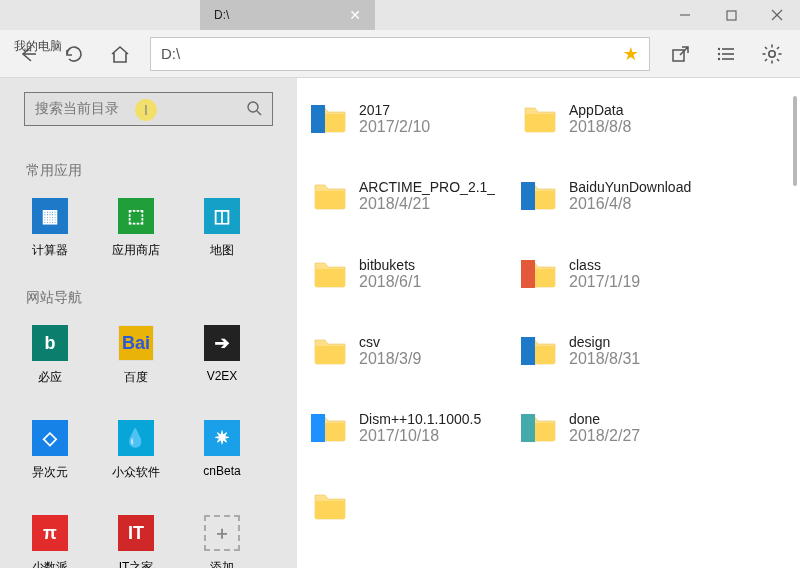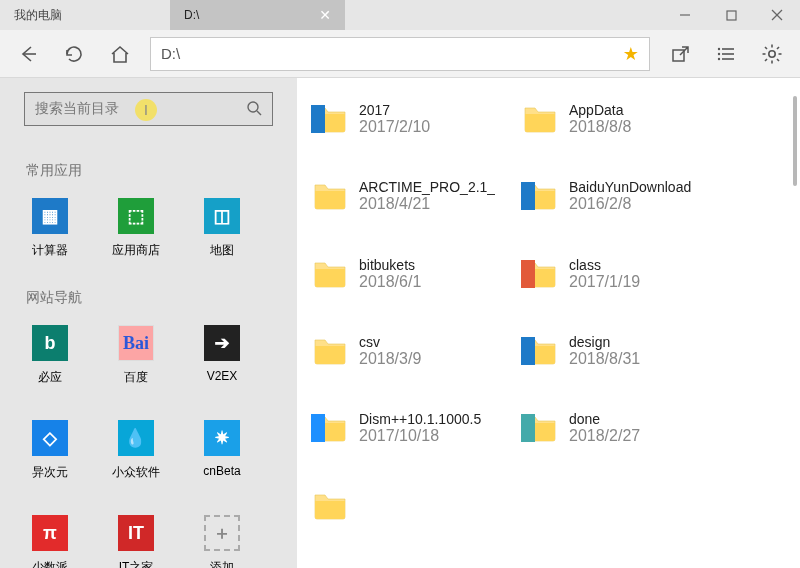--- a/index.html
+++ b/index.html
@@ -2,21 +2,21 @@
 <html><head>
 <meta charset="utf-8">
 <style>
   * { margin: 0; padding: 0; box-sizing: border-box; font-family: "Microsoft YaHei", "Segoe UI", sans-serif; }
   body { width: 800px; height: 568px; overflow: hidden; background: #fff; }
 
   
   .title-bar { display: flex; height: 30px; background: #e6e6e6; }
   .tab { display: flex; align-items: center; padding: 0 14px; height: 100%; font-size: 12px; color: #444; position: relative; }
   .tab.active { background: #c4c4c4; color: #222; width: 175px; }
-  .tab:first-child { width: 170px; }
+  .tab:first-child { width: 200px; margin-top: 31px; }
   .tab .close { margin-left: auto; color: #fff; font-size: 14px; }
   .win-btns { margin-left: auto; display: flex; }
   .win-btn { width: 46px; height: 30px; display:flex; align-items:center; justify-content:center; color:#666; font-size:12px; }
   .win-btn svg { stroke:#666; fill:none; }
 
   
   .toolbar { display: flex; align-items:center; height: 48px; background:#f2f2f2; padding: 0 6px; gap:2px; border-bottom:1px solid #d9d9d9;}
   .tbtn { width:44px; height:44px; display:flex; align-items:center; justify-content:center; color:#555;}
   .addr { flex:1; height:34px; background:#fff; border:1px solid #c8c8c8; display:flex; align-items:center; padding:0 10px; margin:0 6px; font-size:15px; color:#555;}
   .addr .star { margin-left:auto; color:#f4b400; font-size:18px; }
@@ -164,21 +164,21 @@
         </div>
       </div>
 
     <div class="section-title">网站导航</div>
     <div class="grid" id="sites-grid">
         <div class="app">
           <div class="icon" style="background: rgb(12, 126, 110);">b</div>
           <div class="app-label">必应</div>
         </div>
         <div class="app">
-          <div class="icon" style="background: #fca5a5; color: rgb(43, 88, 216); border: 1px solid rgb(221, 221, 221); font-family: Liberation Serif, serif;">Bai</div>
+          <div class="icon" style="background: #eab308; color: rgb(43, 88, 216); border: 1px solid rgb(221, 221, 221);">Bai</div>
           <div class="app-label">百度</div>
         </div>
         <div class="app">
           <div class="icon" style="background: rgb(34, 34, 34);">➔</div>
           <div class="app-label">V2EX</div>
         </div>
         <div class="app">
           <div class="icon" style="background: rgb(22, 130, 232);">◇</div>
           <div class="app-label">异次元</div>
         </div>
@@ -247,21 +247,21 @@
         <div class="folder">
           <div class="ficon">
             <svg width="34" height="30" viewBox="0 0 34 30">
               <path d="M2 4 h10 l3 4 h17 v18 a2 2 0 0 1 -2 2 h-26 a2 2 0 0 1 -2 -2 z" fill="#ffe089" stroke="#e8c658" stroke-width="0.6"></path>
               <path d="M2 10 h30 v16 a2 2 0 0 1 -2 2 h-26 a2 2 0 0 1 -2 -2 z" fill="#ffd559"></path>
             </svg>
             <div class="deco" style="background: rgb(30, 122, 200);"></div>
           </div>
           <div class="ftext">
             <div class="name">BaiduYunDownload</div>
-            <div class="date">2016/2/8</div>
+            <div class="date">2016/4/8</div>
           </div>
         </div>
         <div class="folder">
           <div class="ficon">
             <svg width="34" height="30" viewBox="0 0 34 30">
               <path d="M2 4 h10 l3 4 h17 v18 a2 2 0 0 1 -2 2 h-26 a2 2 0 0 1 -2 -2 z" fill="#ffe089" stroke="#e8c658" stroke-width="0.6"></path>
               <path d="M2 10 h30 v16 a2 2 0 0 1 -2 2 h-26 a2 2 0 0 1 -2 -2 z" fill="#ffd559"></path>
             </svg>
           </div>
           <div class="ftext">

